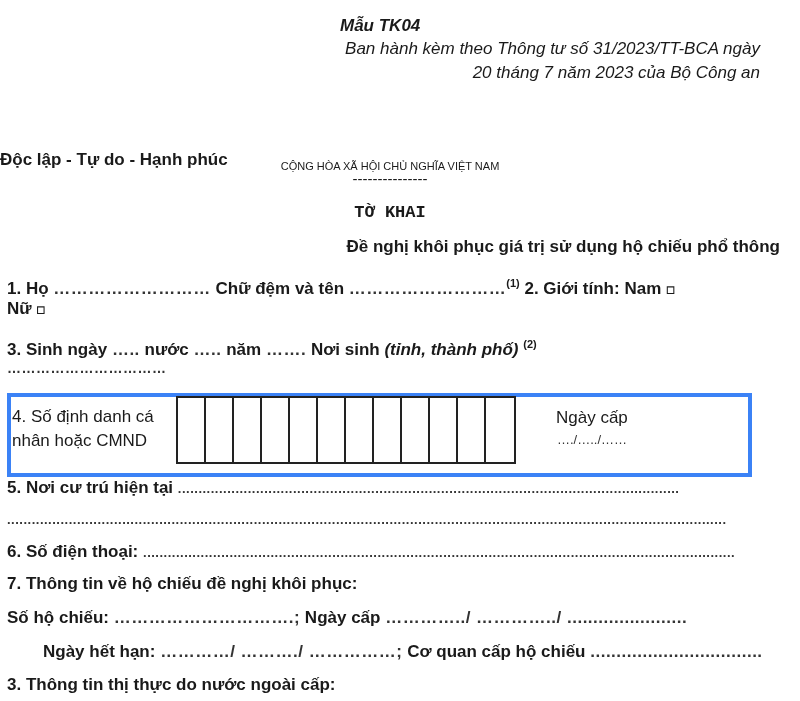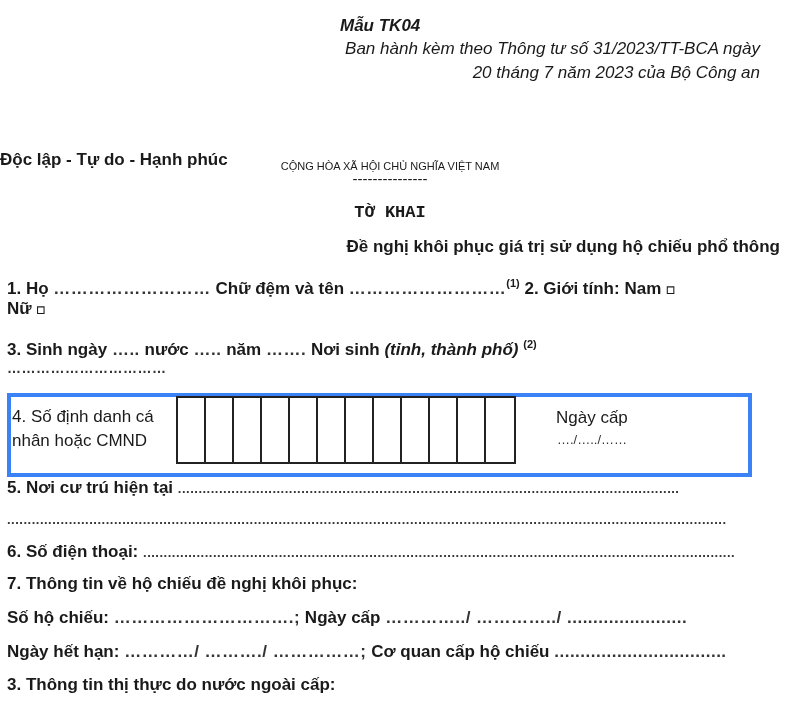--- a/index.html
+++ b/index.html
@@ -132,20 +132,20 @@
   <span class="dots" style="font-size:13px;">................................................................................................................................................</span>
 </div>
 
 <div class="abs line" style="top:574px;">7. Thông tin về hộ chiếu đề nghị khôi phục:</div>
 <div class="abs line" style="top:608px;">
   <span>Số hộ chiếu:</span>
   <span class="dots">………………………….;</span>
   <span>Ngày cấp</span>
   <span class="dots">…………../ …………../ .......................</span>
 </div>
-<div class="abs line" style="top:642px;">
+<div class="abs line" style="top:642px;margin-left:36px;">
   <span>Ngày hết hạn:</span>
   <span class="dots">…………/ ………./ ……………;</span>
   <span>Cơ quan cấp hộ chiếu</span>
   <span class="dots">.................................</span>
 </div>
 
 <div class="abs line" style="top:675px;">3. Thông tin thị thực do nước ngoài cấp:</div>
 
 </body></html>

